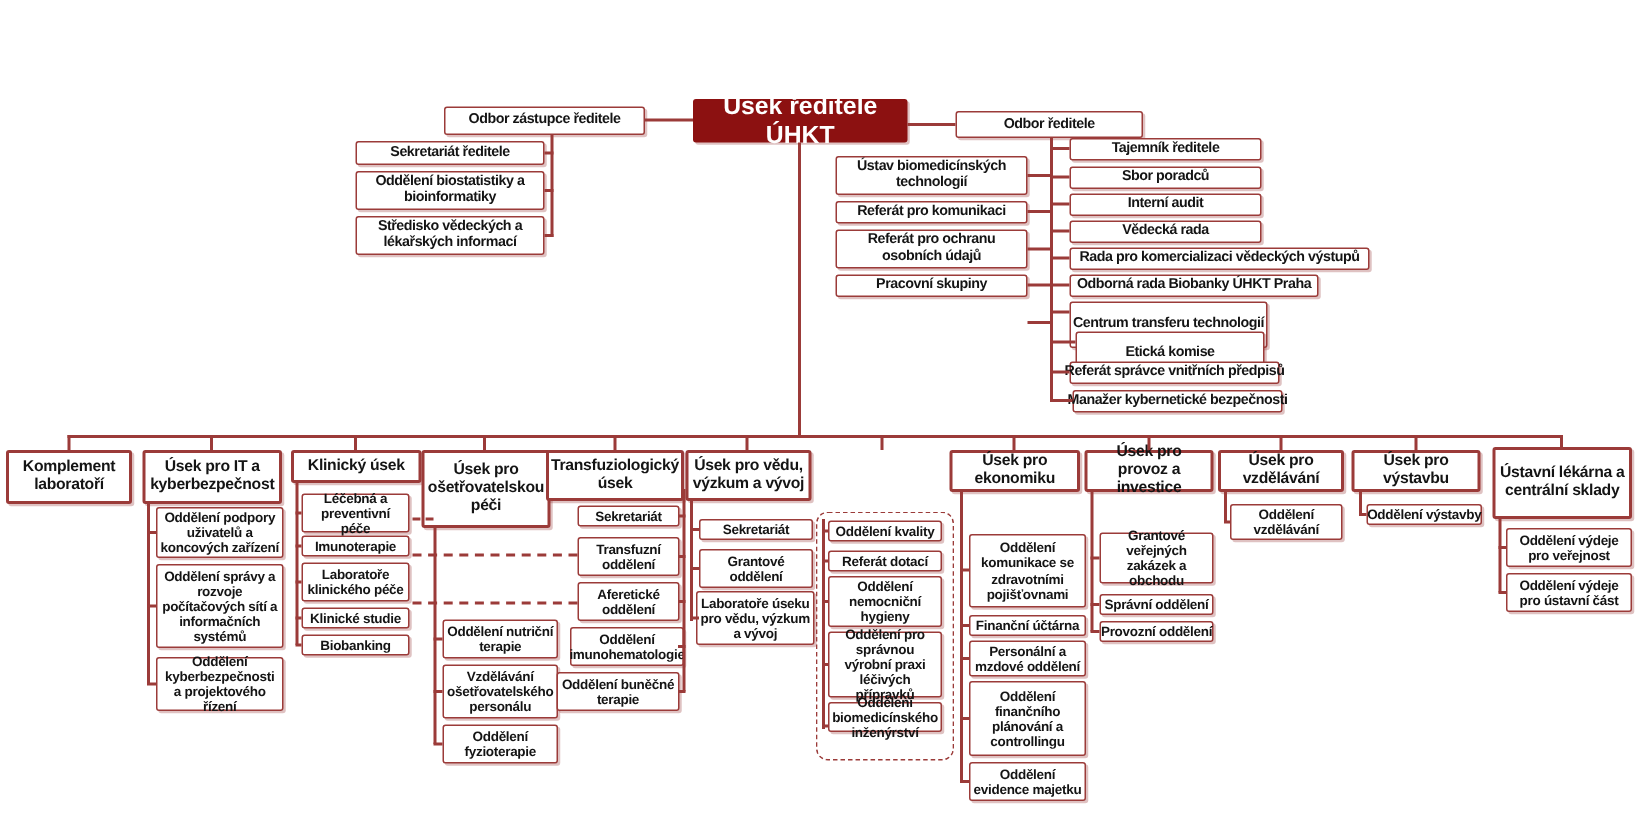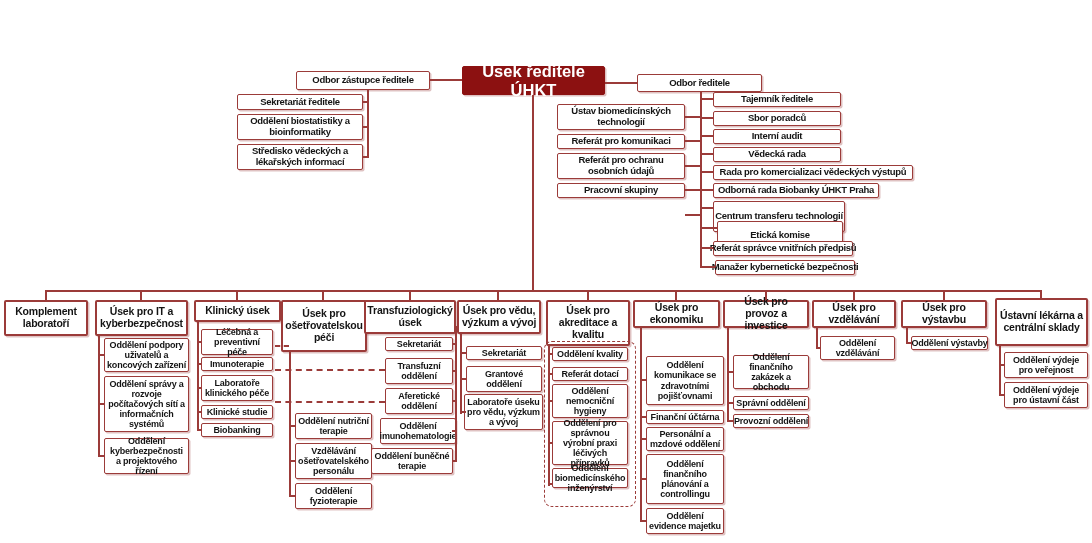--- a/index.html
+++ b/index.html
@@ -51,21 +51,20 @@
   <div class="box sm nw" style="left:717px;top:221px;width:126px;height:29px">Etická komise</div>
   <div class="box sm nw" style="left:713px;top:241px;width:140px;height:15px">Referát správce vnitřních předpisů</div>
   <div class="box sm nw" style="left:715px;top:260px;width:140px;height:15px">Manažer kybernetické bezpečnosti</div>
 
   <div class="box hd" style="left:4px;top:300px;width:84px;height:36px">Komplement laboratoří</div>
   <div class="box hd" style="left:95px;top:300px;width:93px;height:36px">Úsek pro IT a kyberbezpečnost</div>
   <div class="box hd nw" style="left:194px;top:300px;width:87px;height:22px">Klinický úsek</div>
   <div class="box hd" style="left:281px;top:300px;width:86px;height:52px">Úsek pro ošetřovatelskou péči</div>
   <div class="box hd" style="left:364px;top:300px;width:92px;height:34px">Transfuziologický úsek</div>
   <div class="box hd" style="left:457px;top:300px;width:84px;height:34px">Úsek pro vědu, výzkum a vývoj</div>
-  <div class="box hd" style="left:546px;top:300px;width:84px;height:46px">Úsek pro akreditace a kvalitu</div>
   <div class="box hd" style="left:633px;top:300px;width:87px;height:28px">Úsek pro ekonomiku</div>
   <div class="box hd" style="left:723px;top:300px;width:86px;height:28px">Úsek pro provoz a investice</div>
   <div class="box hd" style="left:812px;top:300px;width:84px;height:28px">Úsek pro vzdělávání</div>
   <div class="box hd" style="left:901px;top:300px;width:86px;height:28px">Úsek pro výstavbu</div>
   <div class="box hd" style="left:995px;top:298px;width:93px;height:48px">Ústavní lékárna a centrální sklady</div>
 
   <div class="box xs" style="left:104px;top:338px;width:85px;height:34px">Oddělení podpory uživatelů a koncových zařízení</div>
   <div class="box xs" style="left:104px;top:376px;width:85px;height:56px">Oddělení správy a rozvoje počítačových sítí a informačních systémů</div>
   <div class="box xs" style="left:104px;top:438px;width:85px;height:36px">Oddělení kyberbezpečnosti a projektového řízení</div>
 
@@ -95,21 +94,21 @@
   <div class="box xs" style="left:552px;top:384px;width:76px;height:34px">Oddělení nemocniční hygieny</div>
   <div class="box xs" style="left:552px;top:421px;width:76px;height:44px">Oddělení pro správnou výrobní praxi léčivých přípravků</div>
   <div class="box xs" style="left:552px;top:468px;width:76px;height:20px">Oddělení biomedicínského inženýrství</div>
 
   <div class="box xs" style="left:646px;top:356px;width:78px;height:49px">Oddělení komunikace se zdravotními pojišťovnami</div>
   <div class="box xs nw" style="left:646px;top:410px;width:78px;height:14px">Finanční účtárna</div>
   <div class="box xs" style="left:646px;top:427px;width:78px;height:24px">Personální a mzdové oddělení</div>
   <div class="box xs" style="left:646px;top:454px;width:78px;height:50px">Oddělení finančního plánování a controllingu</div>
   <div class="box xs" style="left:646px;top:508px;width:78px;height:26px">Oddělení evidence majetku</div>
 
-  <div class="box xs" style="left:733px;top:355px;width:76px;height:34px">Oddělení finančního zakázek a obchodu</div>
+  <div class="box xs" style="left:733px;top:355px;width:76px;height:34px">Grantové veřejných zakázek a obchodu</div>
   <div class="box xs nw" style="left:733px;top:396px;width:76px;height:14px">Správní oddělení</div>
   <div class="box xs nw" style="left:733px;top:414px;width:76px;height:14px">Provozní oddělení</div>
 
   <div class="box xs" style="left:820px;top:336px;width:75px;height:24px">Oddělení vzdělávání</div>
   <div class="box xs nw" style="left:911px;top:336px;width:77px;height:14px">Oddělení výstavby</div>
 
   <div class="box xs" style="left:1004px;top:352px;width:84px;height:26px">Oddělení výdeje pro veřejnost</div>
   <div class="box xs" style="left:1004px;top:382px;width:84px;height:26px">Oddělení výdeje pro ústavní část</div>
 
   <div class="hl" style="left:430px;top:79px;width:32px"></div>

